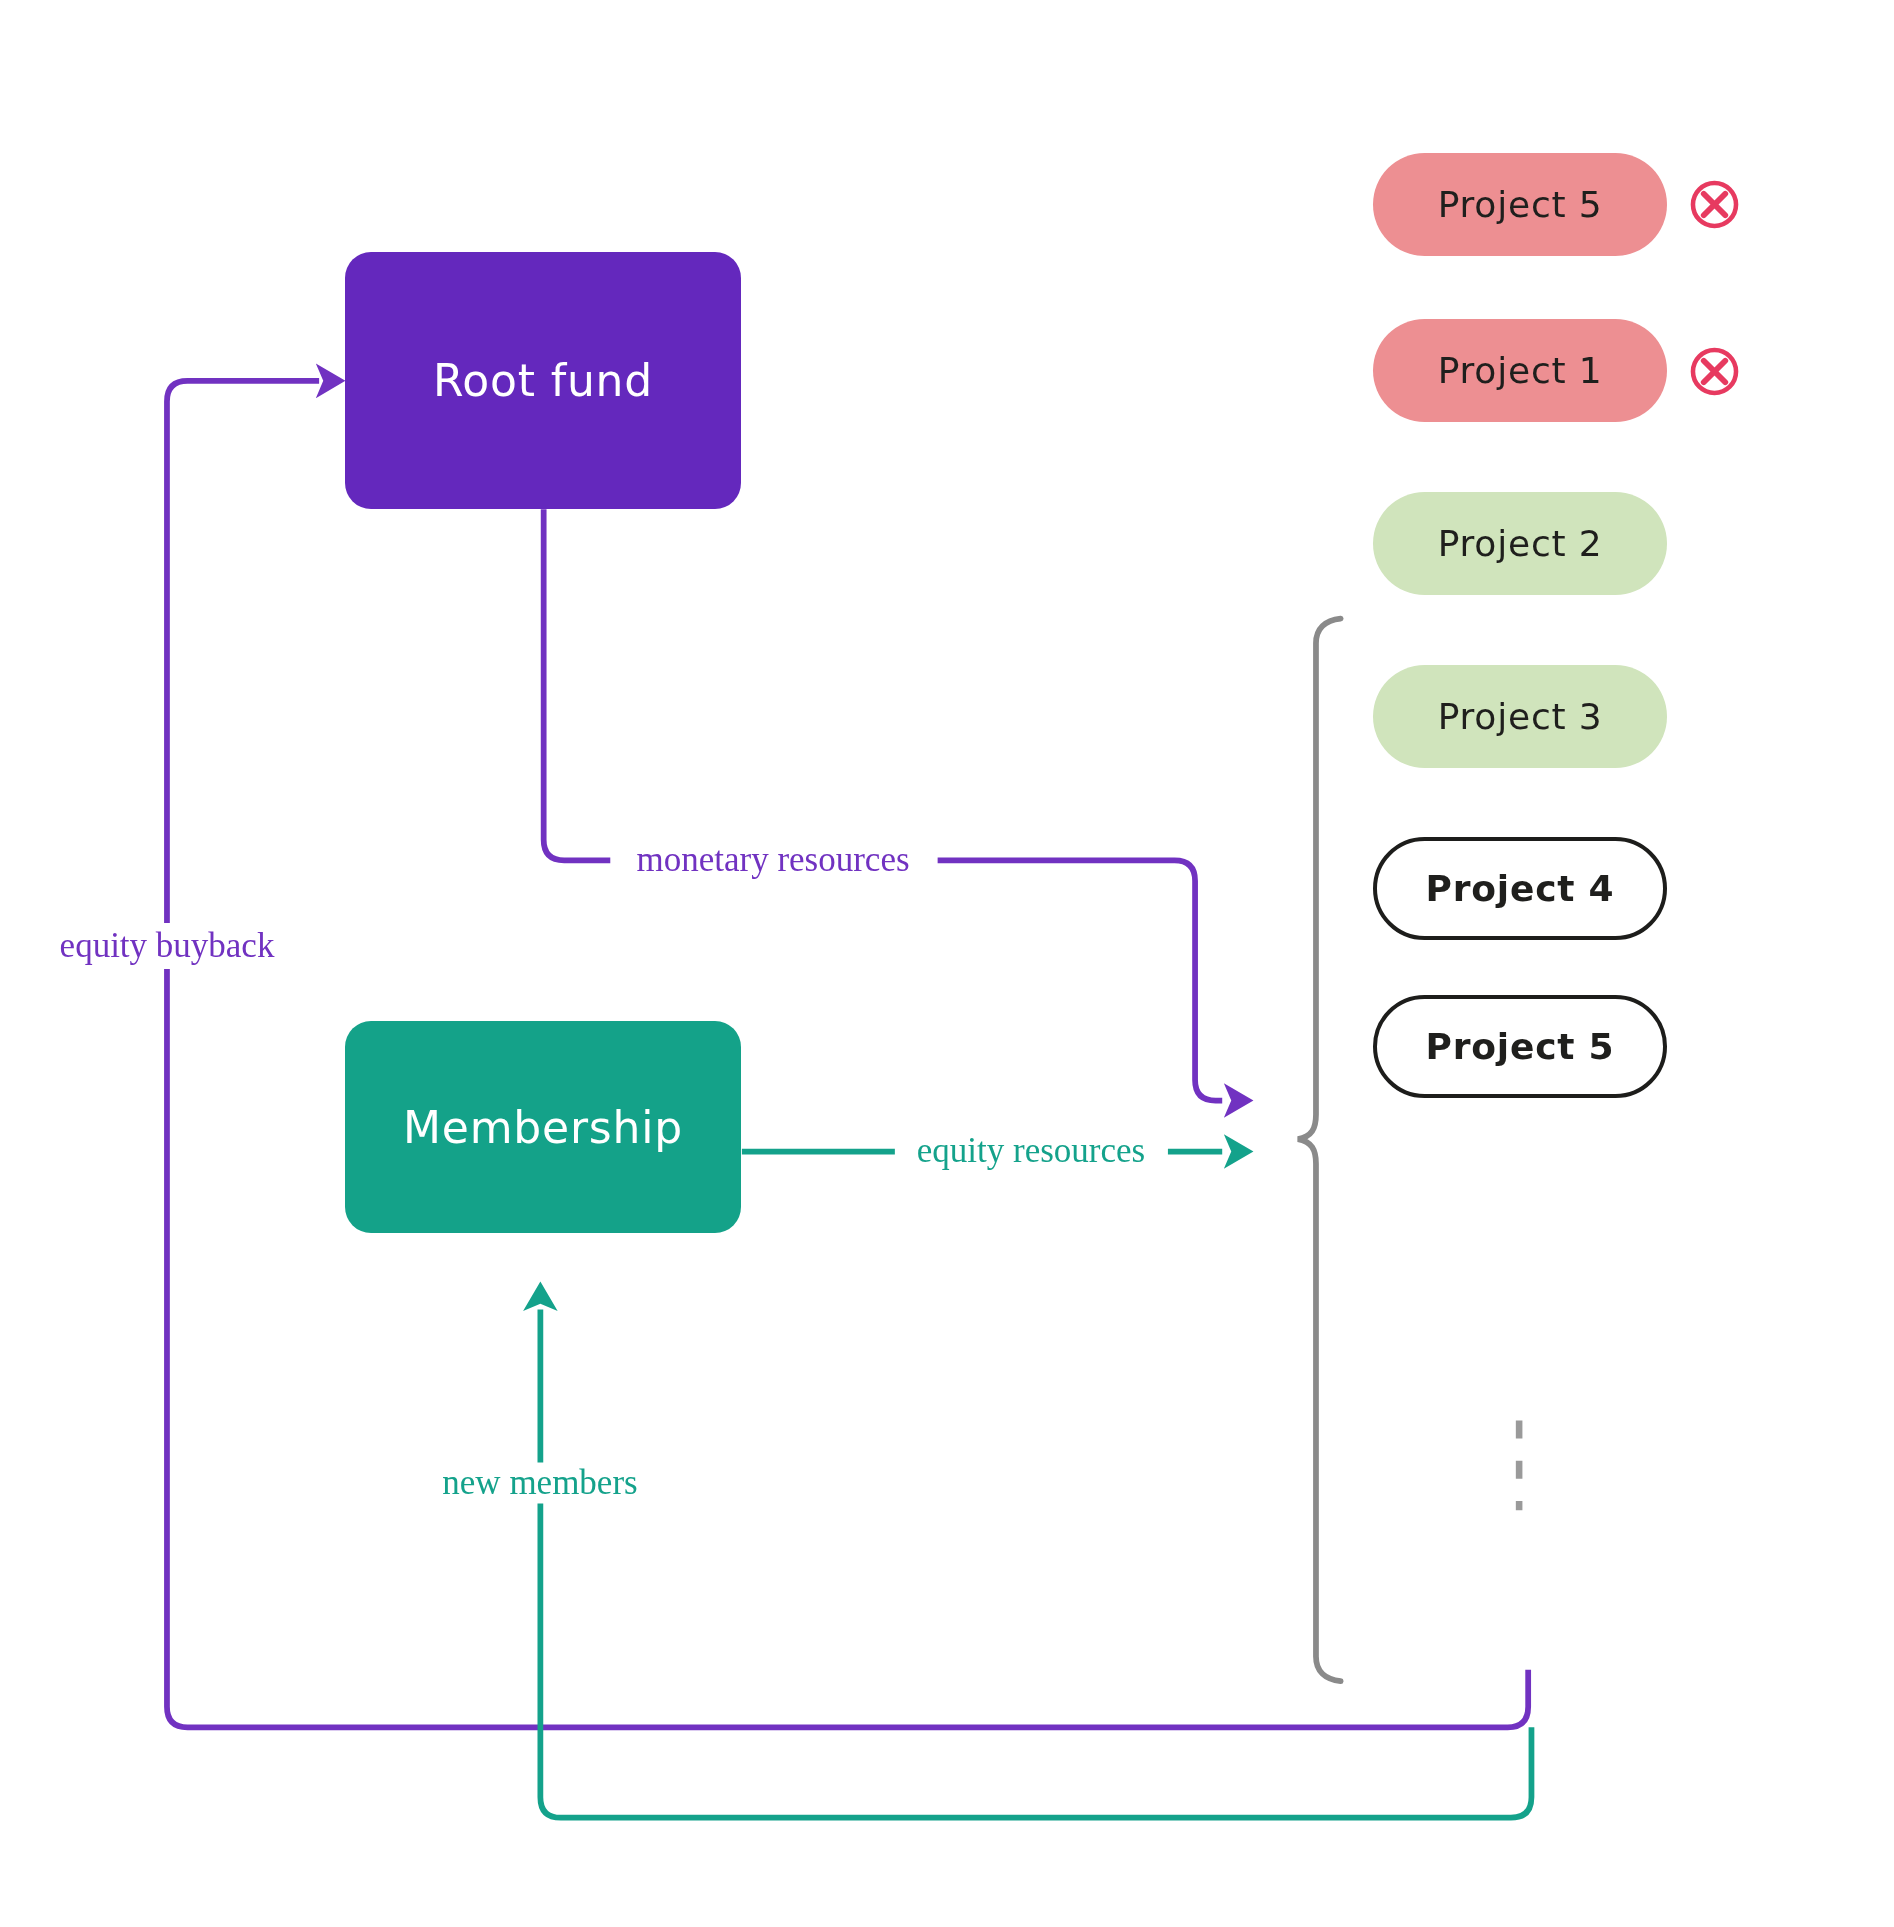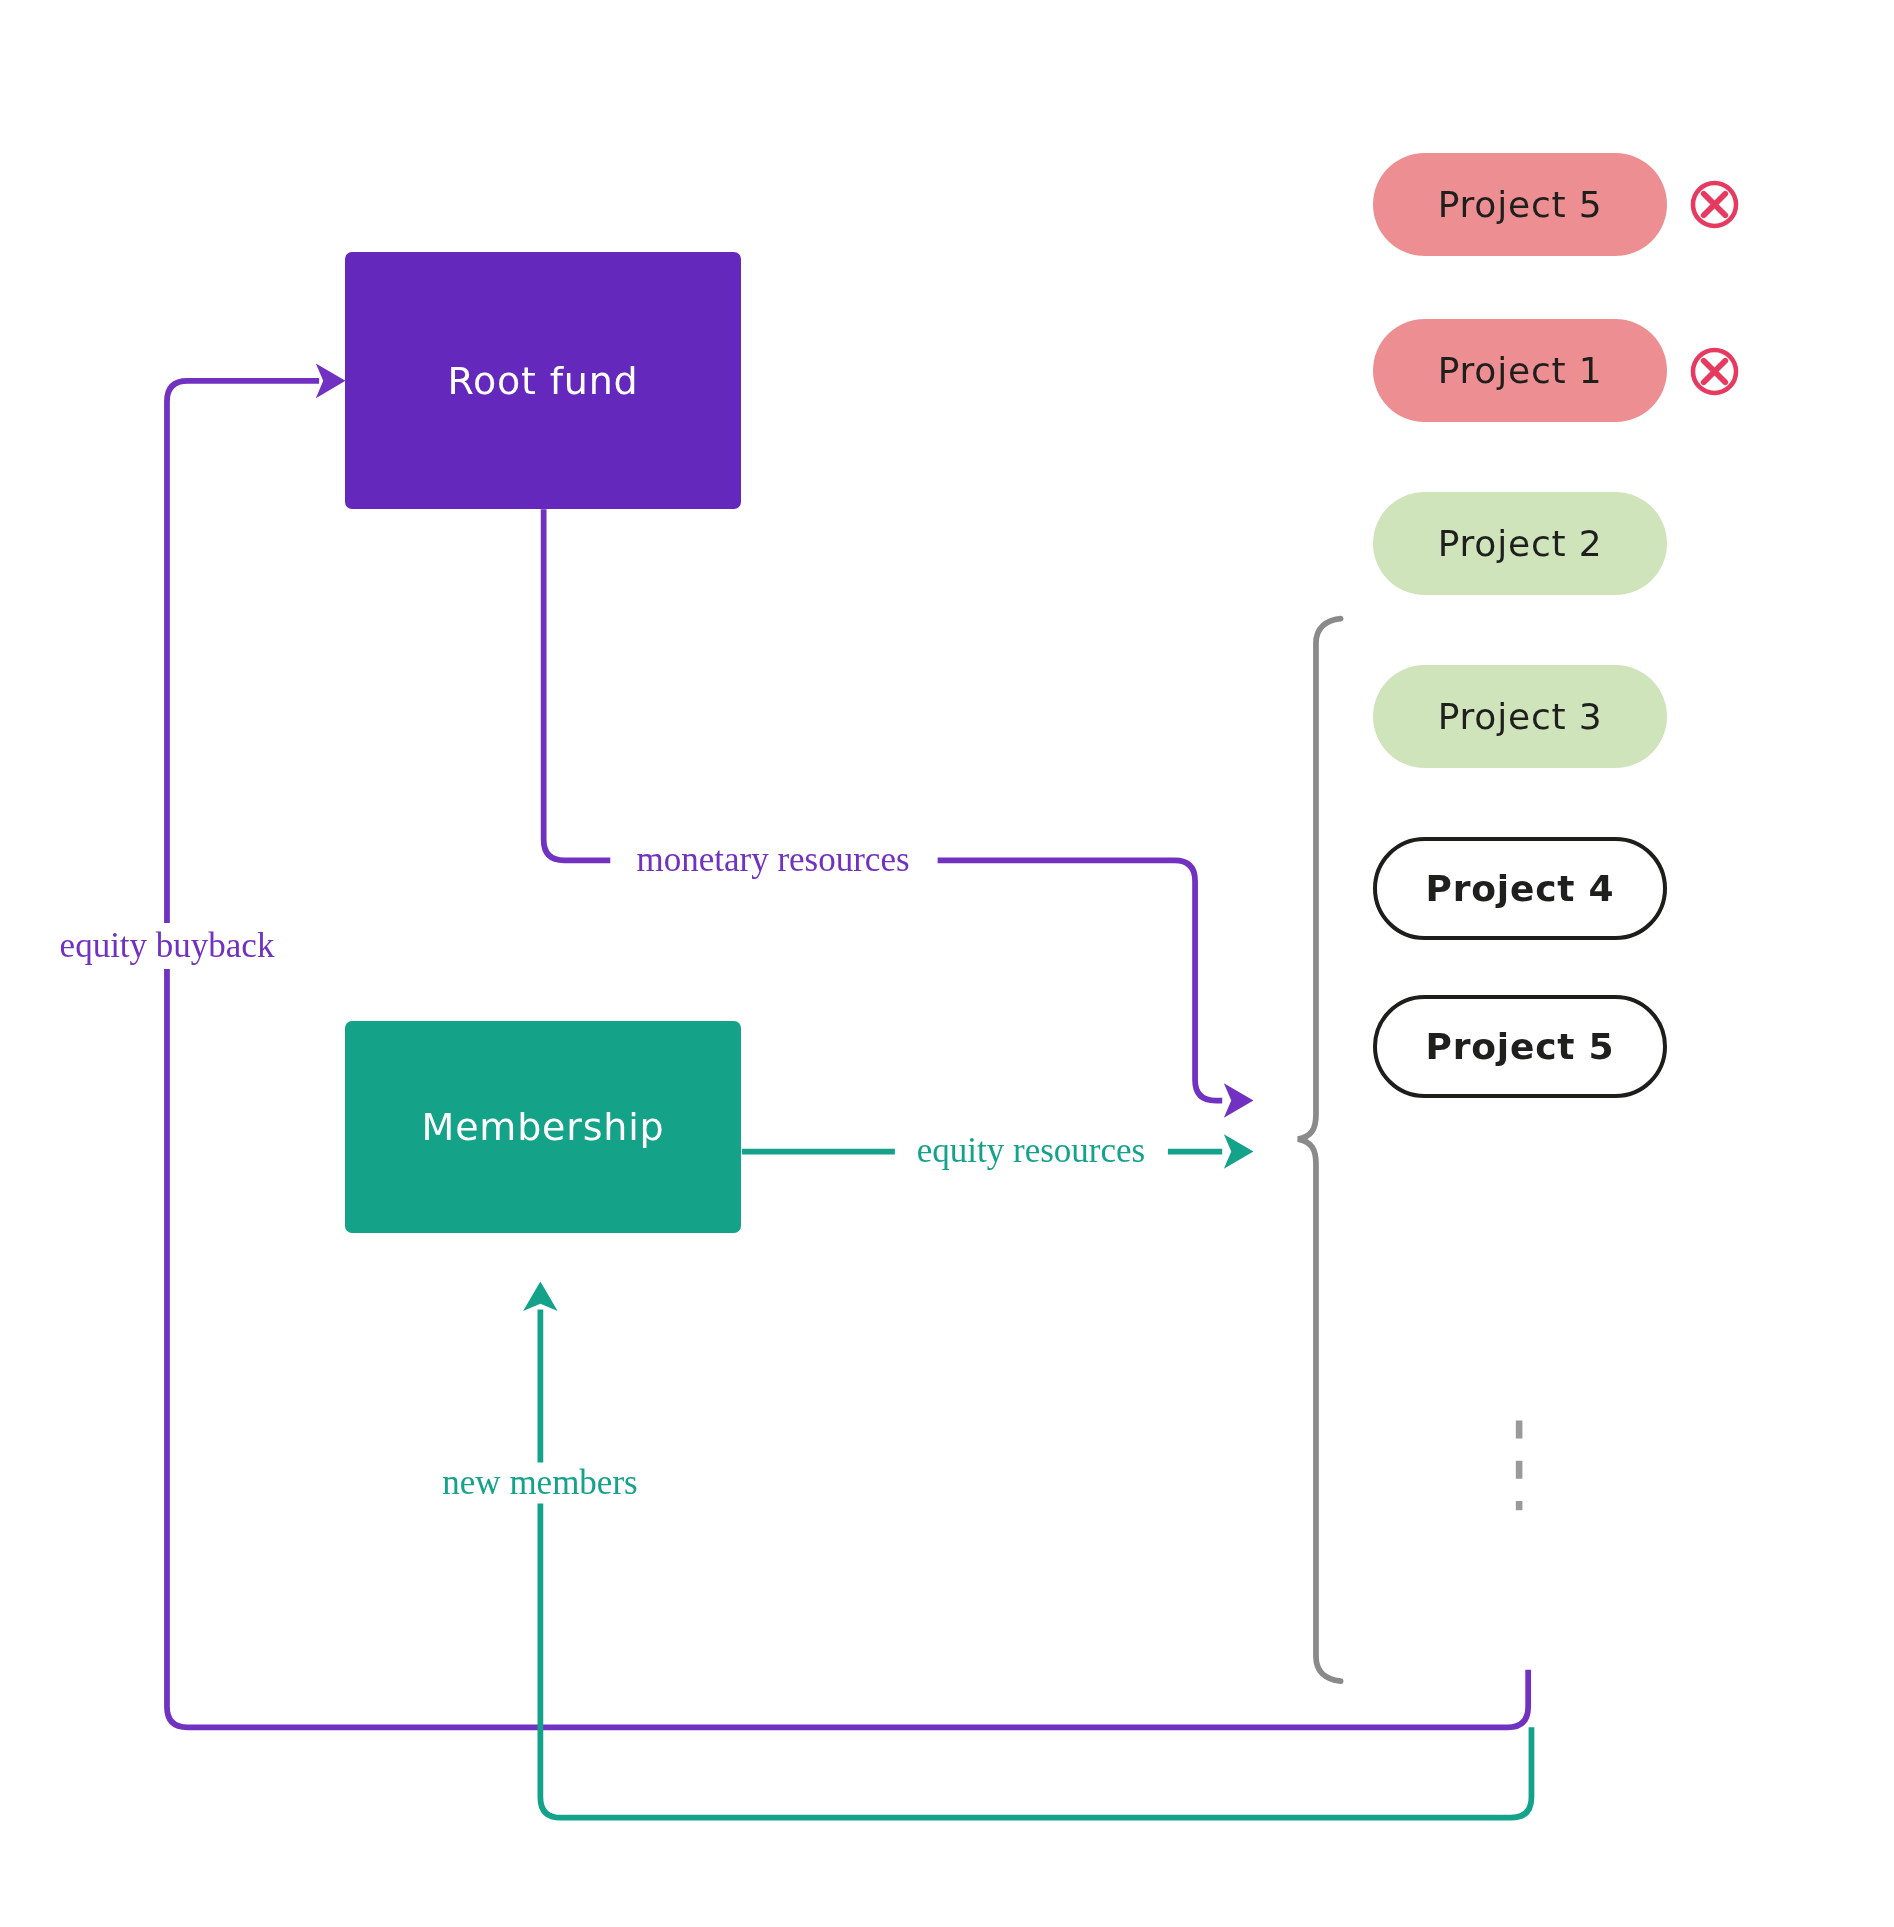--- a/index.html
+++ b/index.html
@@ -23,24 +23,24 @@
     width:1895px;height:1928px;
     background:var(--bg);
     overflow:hidden;
     font-family:"DejaVu Sans", sans-serif;
   }
   .wires{position:absolute;left:0;top:0;width:1895px;height:1928px;}
 
   .node{
     position:absolute;
     width:396px;height:257px;
-    border-radius:7px;
+    border-radius:26px;
     display:flex;align-items:center;justify-content:center;
     color:#ffffff;
-    font-size:38px;
+    font-size:44px;
     letter-spacing:0.8px;
   }
   .node-root{left:345px;top:252px;background:var(--node-purple);}
   .node-membership{left:345px;top:1021px;background:var(--node-teal);height:212px;}
 
   .pill{
     position:absolute;
     left:1373px;
     width:294px;height:103px;
     border-radius:52px;

